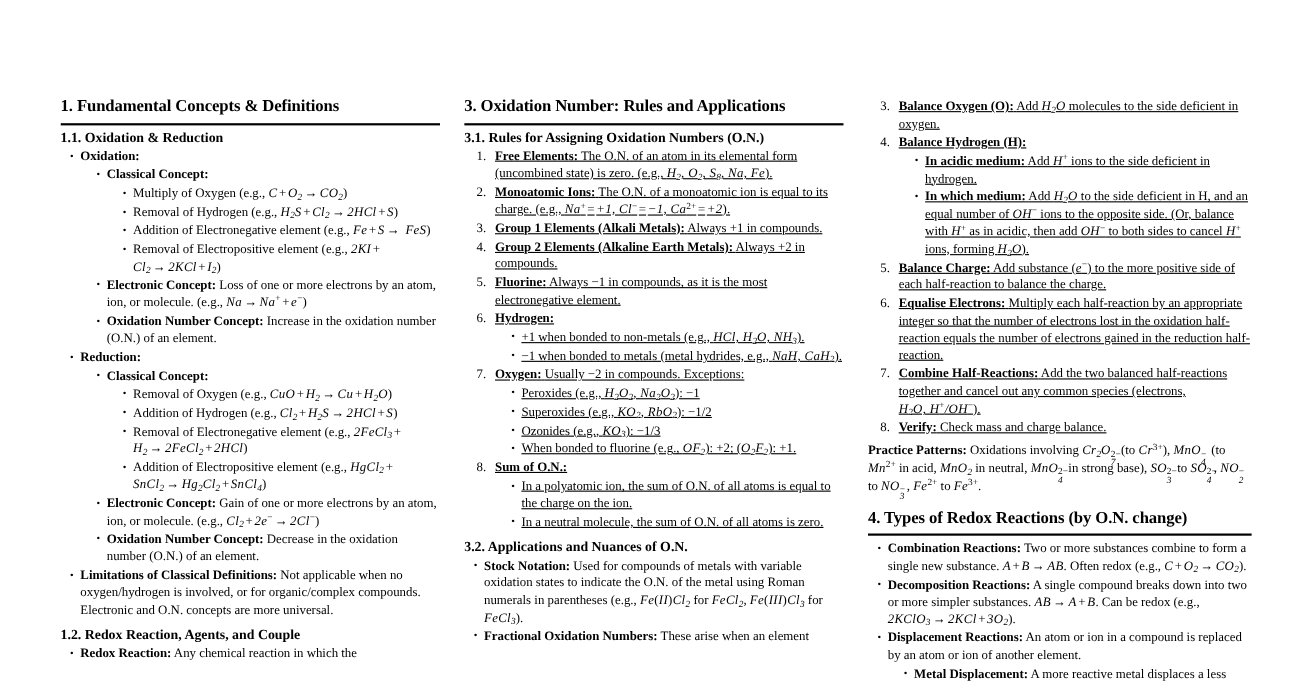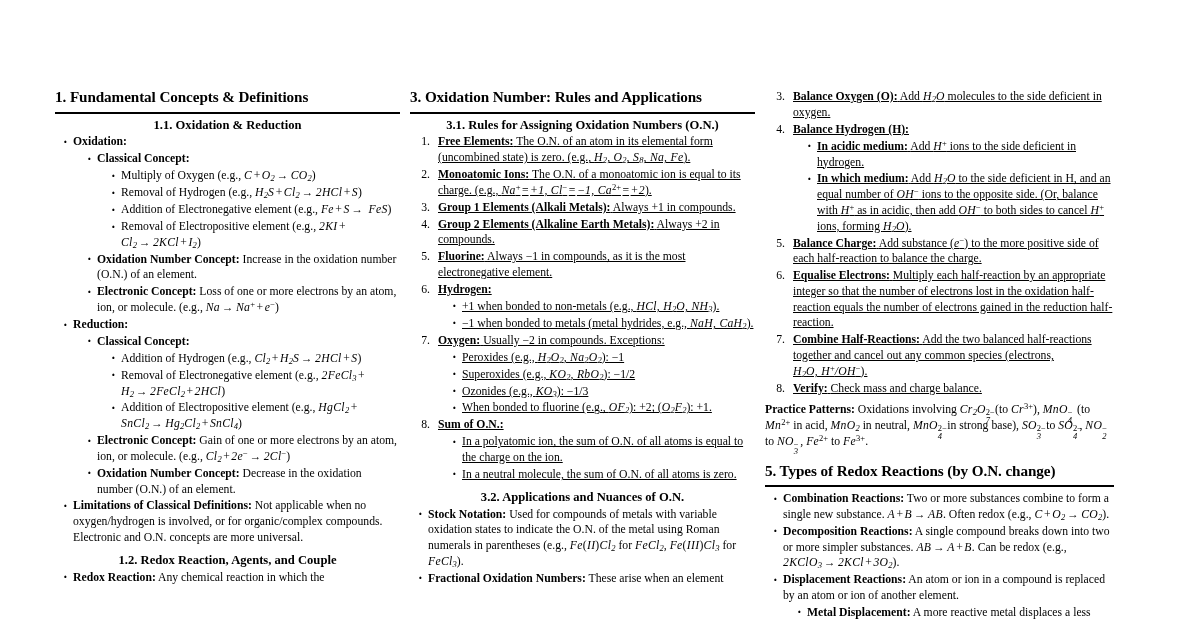--- a/index.html
+++ b/index.html
@@ -20,21 +20,21 @@
     width: 1191px;
     height: 626px;
     overflow: hidden;
   }
   .columns {
     position: absolute;
     top: 88px;
     left: 55px;
     width: 1081px;
     display: flex;
-    gap: 10px;
+    gap: 22px;
     align-items: flex-start;
   }
   .col {
     width: 345px;
     flex: 0 0 345px;
     overflow: hidden;
   }
   .col-3 { width: 349px; flex: 0 0 349px; }
 
   
@@ -45,21 +45,20 @@
     padding: 0 0 5px 0;
     border-bottom: 2.2px solid #000;
     line-height: 1.22;
     letter-spacing: -0.1px;
   }
   h2.subsec {
     font-size: 12.6px;
     font-weight: bold;
     margin: 7px 0 1px 0;
     line-height: 1.25;
-    text-align: center;
   }
   h2.subsec.first { margin-top: 4px; }
 
   
   ul.b {
     list-style: none;
     margin: 0;
     padding: 0;
   }
   ul.b > li {
@@ -189,36 +188,39 @@
                 </li>
                 <li>
                   <span>Addition of Electronegative element (e.g., </span><span class="m">Fe<span class="op">+</span>S<span class="arr">→</span></span> <span class="m">FeS</span><span>)</span>
                 </li>
                 <li>
                   <span>Removal of Electropositive element (e.g., </span><span class="m">2KI<span class="op">+</span></span> <span class="m">Cl<sub>2</sub><span class="arr">→</span>2KCl<span class="op">+</span>I<sub>2</sub></span><span>)</span>
                 </li>
               </ul>
             </li>
             <li>
+              <b>Electronic Concept:</b>
+              <span>Loss of one or more electrons by an atom, ion, or molecule. (e.g., </span><span class="m">Na<span class="arr">→</span>Na<sup>+</sup><span class="op">+</span>e<sup>−</sup></span>)
+            </li>
+            <li>
               <b>Oxidation Number Concept:</b>
               <span>Increase in the oxidation number (O.N.) of an element.</span>
             </li>
-            <li>
-              <b>Electronic Concept:</b>
-              <span>Loss of one or more electrons by an atom, ion, or molecule. (e.g., </span><span class="m">Na<span class="arr">→</span>Na<sup>+</sup><span class="op">+</span>e<sup>−</sup></span>)
-            </li>
           </ul>
         </li>
 
         <li>
           <b>Reduction:</b>
           <ul class="b lvl2">
             <li>
               <b>Classical Concept:</b>
               <ul class="b lvl3">
+                <li>
+                  <span>Removal of Oxygen (e.g., </span><span class="m">CuO<span class="op">+</span>H<sub>2</sub><span class="arr">→</span>Cu<span class="op">+</span>H<sub>2</sub>O</span><span>)</span>
+                </li>
                 <li>
                   <span>Addition of Hydrogen (e.g., </span><span class="m">Cl<sub>2</sub><span class="op">+</span>H<sub>2</sub>S<span class="arr">→</span>2HCl<span class="op">+</span>S</span><span>)</span>
                 </li>
                 <li>
                   <span>Removal of Electronegative element (e.g., </span><span class="m">2FeCl<sub>3</sub><span class="op">+</span></span> <span class="m">H<sub>2</sub><span class="arr">→</span>2FeCl<sub>2</sub><span class="op">+</span>2HCl</span><span>)</span>
                 </li>
                 <li>
                   <span>Addition of Electropositive element (e.g., </span><span class="m">HgCl<sub>2</sub><span class="op">+</span></span> <span class="m">SnCl<sub>2</sub><span class="arr">→</span>Hg<sub>2</sub>Cl<sub>2</sub><span class="op">+</span>SnCl<sub>4</sub></span><span>)</span>
                 </li>
               </ul>
@@ -361,21 +363,21 @@
           <b>Verify:</b>
           <span>Check mass and charge balance.</span>
         </li>
       </ol>
 
       <div class="para">
         <b>Practice Patterns:</b>
         <span>Oxidations involving </span><span class="m">Cr<sub>2</sub>O<span class="sus"><sub>7</sub><sup>2−</sup></span>&nbsp;&nbsp;</span><span> (to </span><span class="m">Cr<sup>3+</sup></span><span>), </span><span class="m">MnO<span class="sus"><sub>4</sub><sup>−</sup></span>&nbsp;&nbsp;</span><span> (to </span><span class="m">Mn<sup>2+</sup></span><span> in acid, </span><span class="m">MnO<sub>2</sub></span><span> in neutral, </span><span class="m">MnO<span class="sus"><sub>4</sub><sup>2−</sup></span>&nbsp;&nbsp;</span><span> in strong base), </span><span class="m">SO<span class="sus"><sub>3</sub><sup>2−</sup></span>&nbsp;&nbsp;</span><span> to </span><span class="m">SO<span class="sus"><sub>4</sub><sup>2−</sup></span>&nbsp;&nbsp;</span><span>, </span><span class="m">NO<span class="sus"><sub>2</sub><sup>−</sup></span>&nbsp;&nbsp;</span><span> to </span><span class="m">NO<span class="sus"><sub>3</sub><sup>−</sup></span>&nbsp;&nbsp;</span><span>, </span><span class="m">Fe<sup>2+</sup></span><span> to </span><span class="m">Fe<sup>3+</sup></span><span>.</span>
       </div>
 
-      <h1 class="sec" style="margin-top:12px;">5. Types of Redox Reactions (by O.N. change)</h1>
+      <h1 class="sec" style="margin-top:12px;">4. Types of Redox Reactions (by O.N. change)</h1>
 
       <ul class="b lvl1">
         <li>
           <b>Combination Reactions:</b>
           <span>Two or more substances combine to form a single new substance. </span><span class="m">A<span class="op">+</span>B<span class="arr">→</span>AB</span><span>. Often redox (e.g., </span><span class="m">C<span class="op">+</span>O<sub>2</sub><span class="arr">→</span>CO<sub>2</sub></span><span>).</span>
         </li>
         <li>
           <b>Decomposition Reactions:</b>
           <span>A single compound breaks down into two or more simpler substances. </span><span class="m">AB<span class="arr">→</span>A<span class="op">+</span>B</span><span>. Can be redox (e.g., </span><span class="m">2KClO<sub>3</sub><span class="arr">→</span>2KCl<span class="op">+</span>3O<sub>2</sub></span><span>).</span>
         </li>

